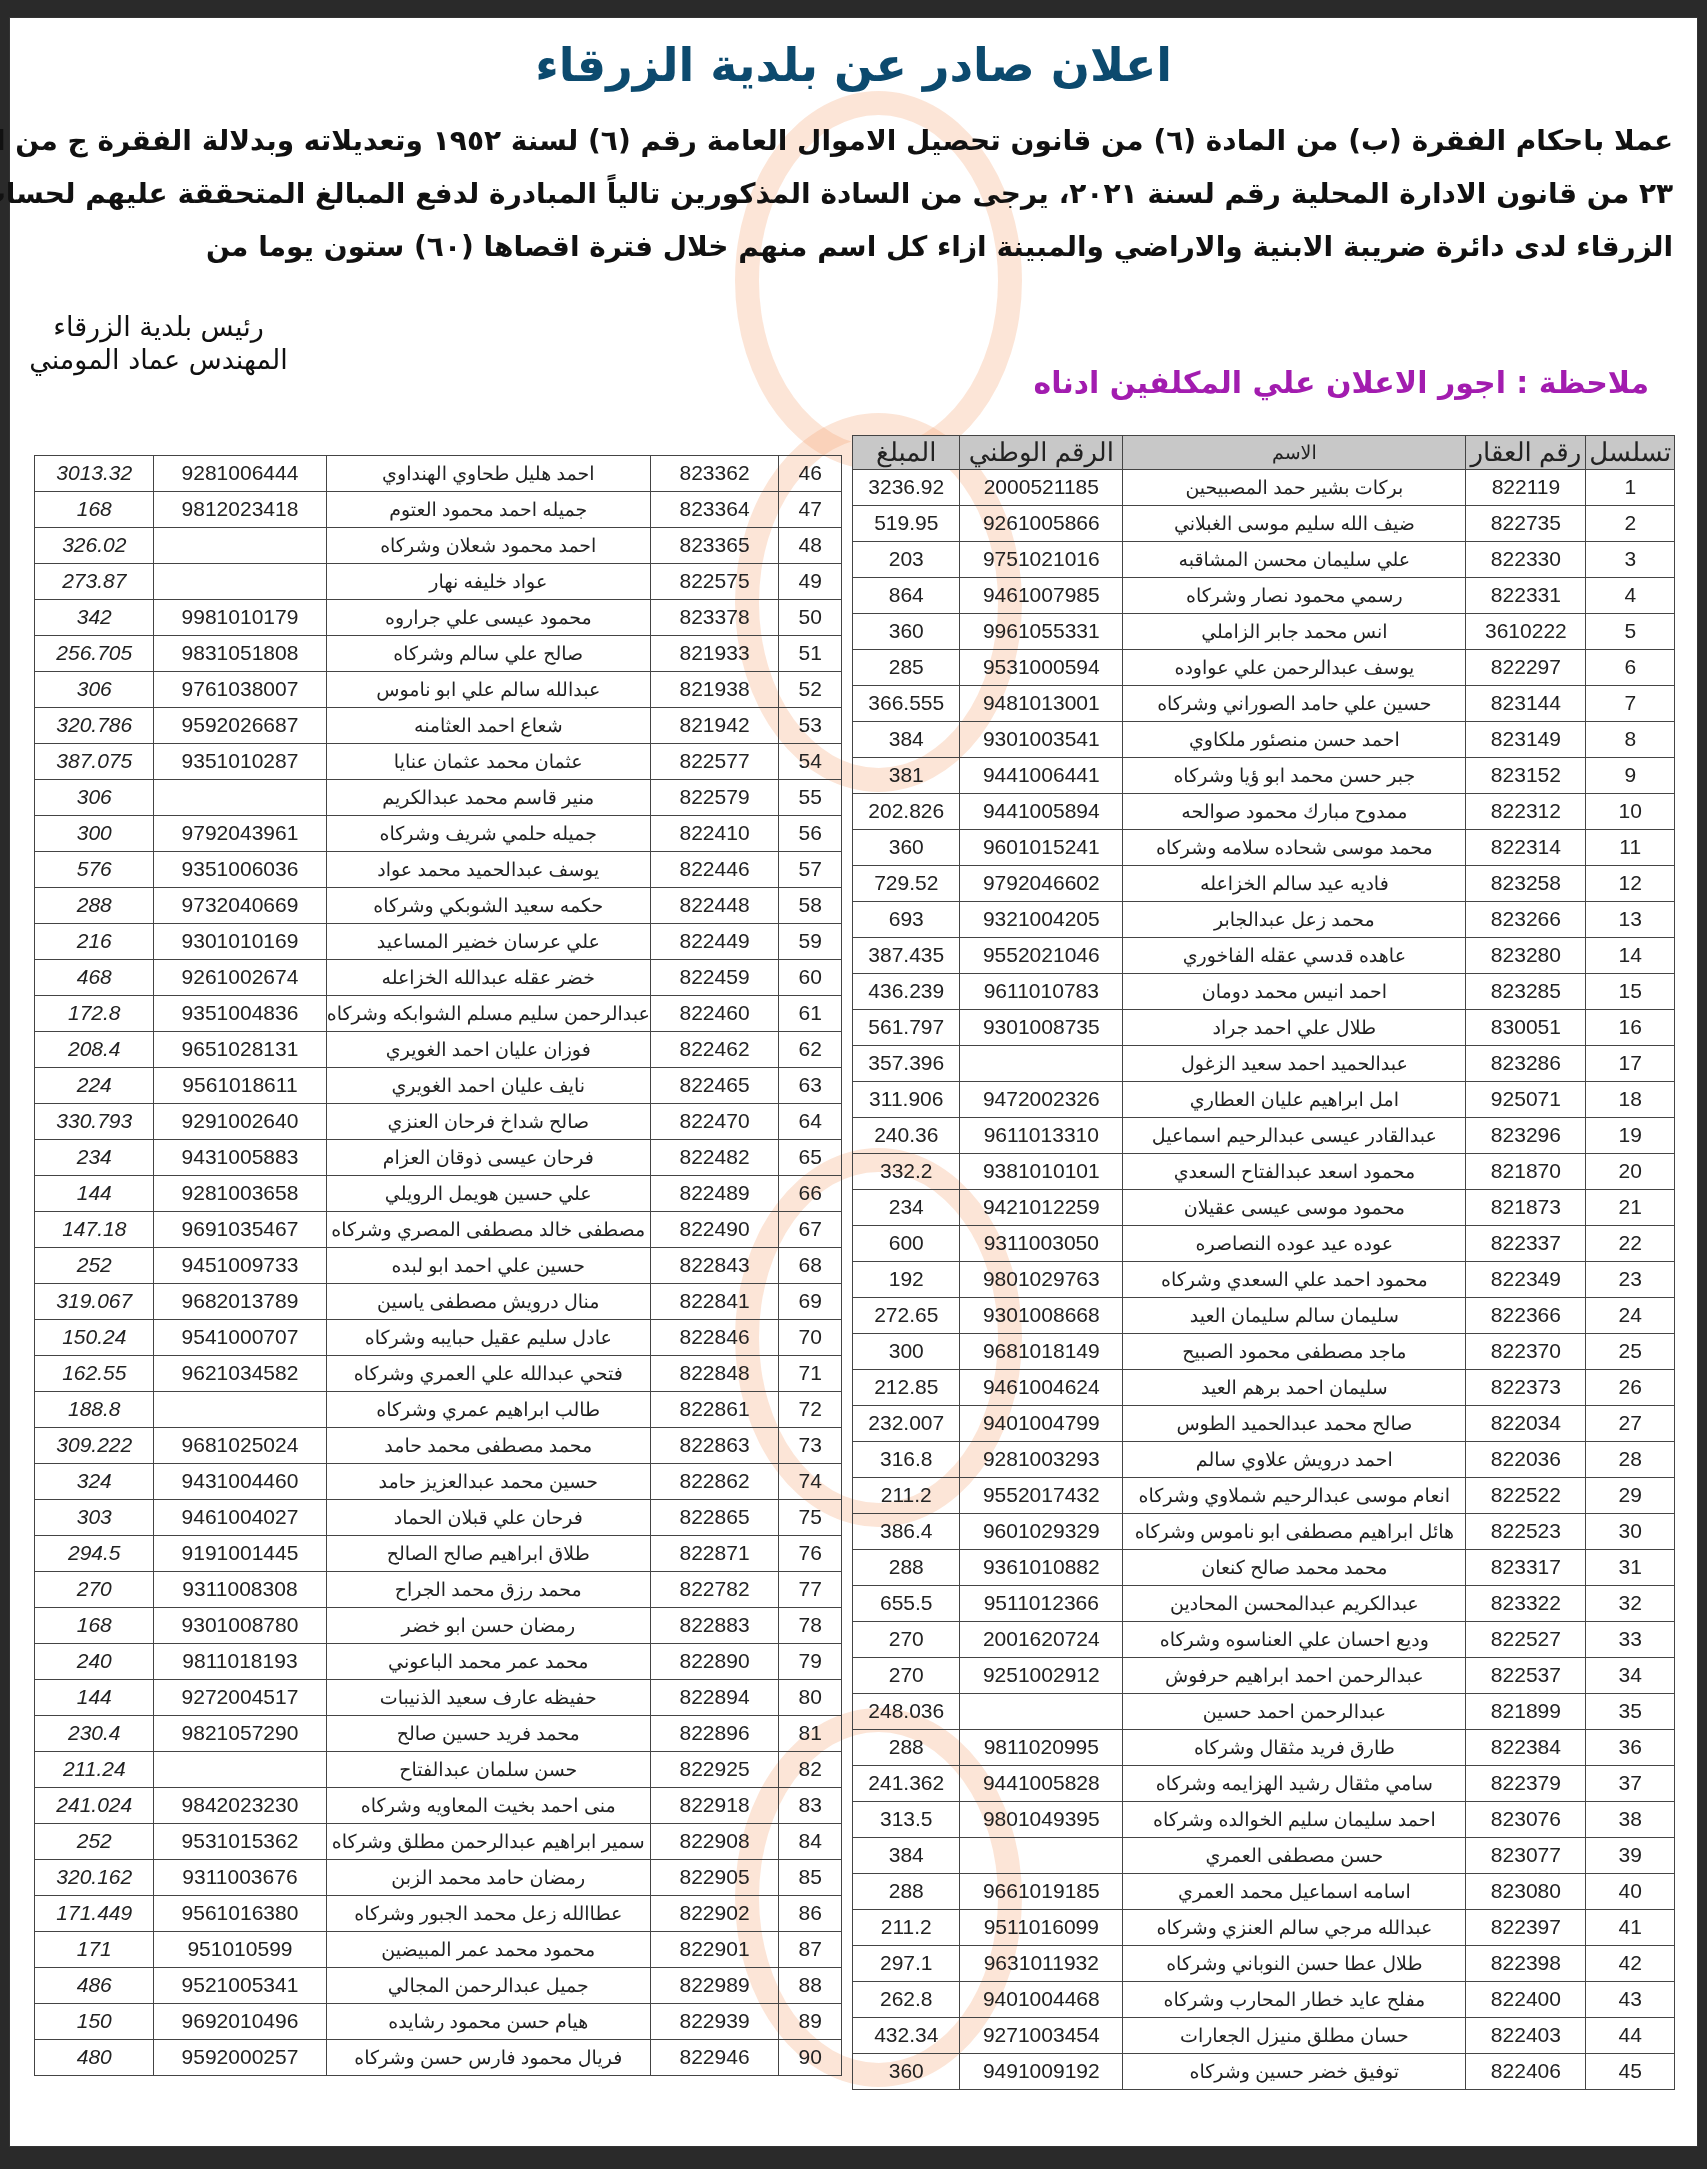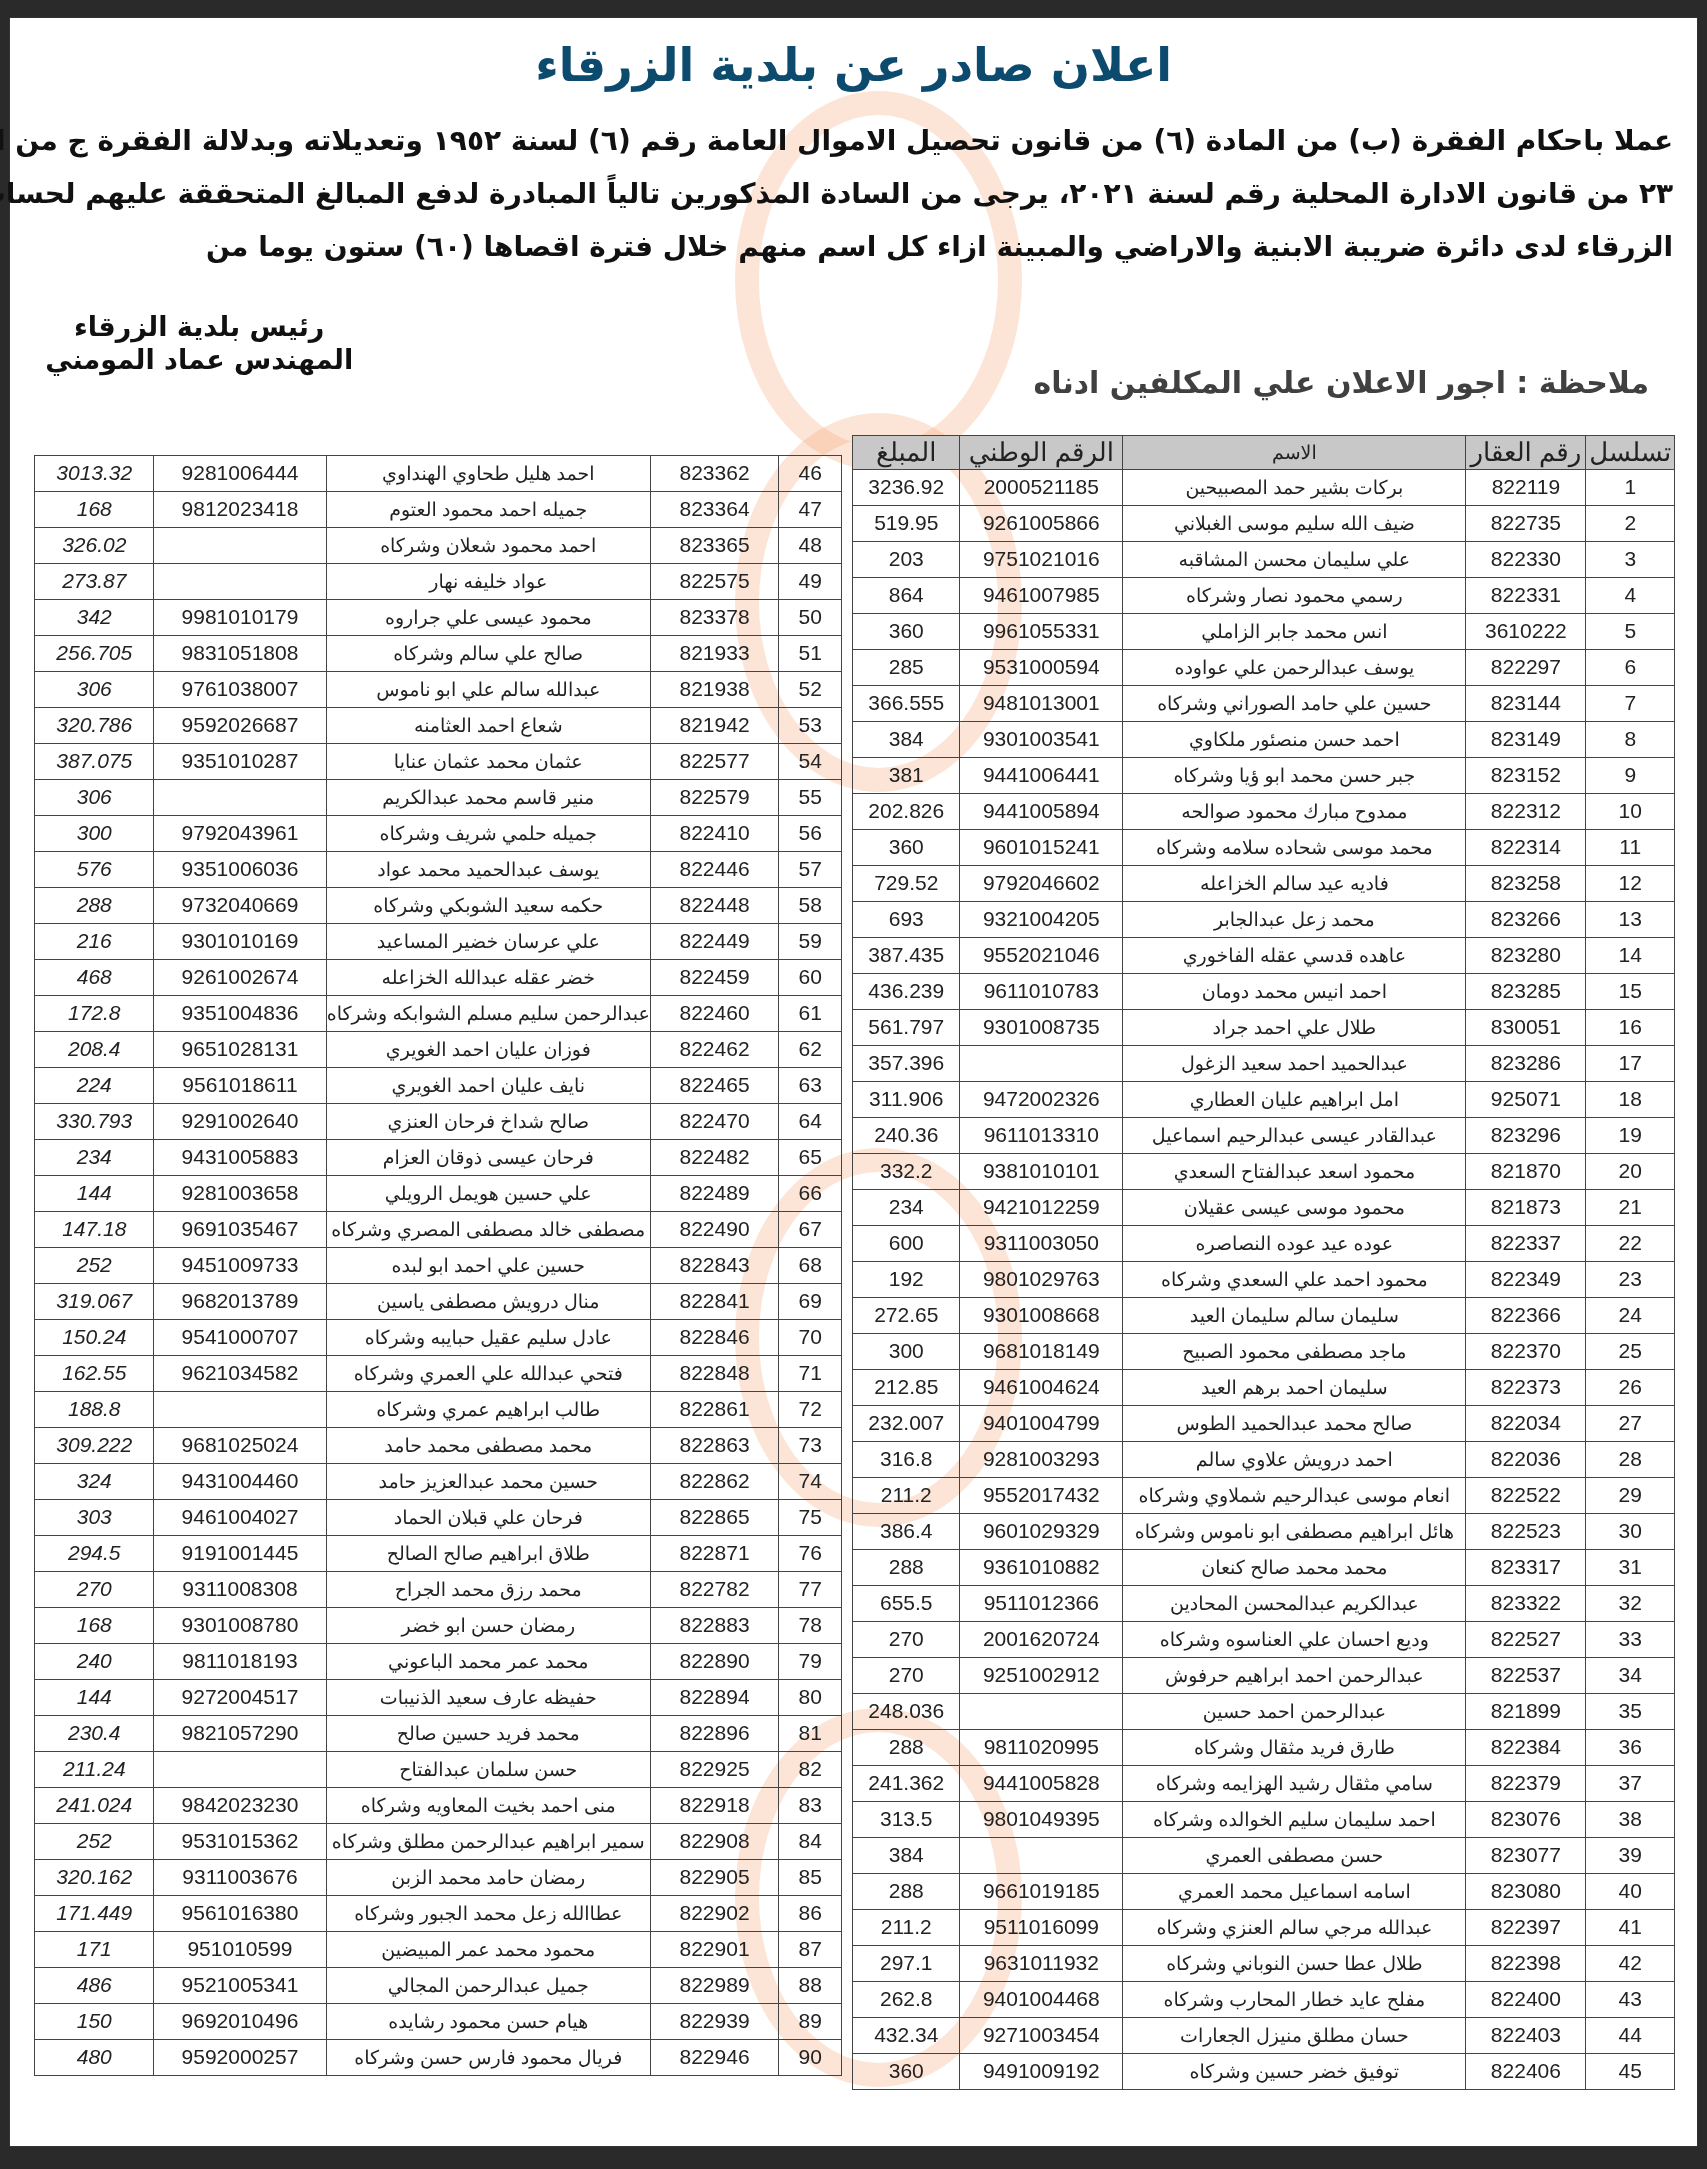--- a/index.html
+++ b/index.html
@@ -1,22 +1,22 @@
 <!DOCTYPE html>
 <html lang="ar" dir="rtl" style="font-size:14.7px"><head>
 <meta charset="utf-8">
 <style>
   html, body { margin:0; padding:0; background:#2a2a2a; }
   body { width:1707px; height:2170px; position:relative; overflow:hidden; font-family:"DejaVu Sans", sans-serif; }
   .page { position:absolute; left:9.2px; top:16.5px; width:1689px; height:2130px; background:#ffffff; border:1.8px solid #333; box-sizing:border-box; }
   .title { position:absolute; top:20px; left:0; right:0; text-align:center; font-size:46px; font-weight:bold; color:#0c4a6e; }
   .body-text { position:absolute; top:96px; left:24px; right:24px; font-size:28px; font-weight:bold; color:#111; line-height:53px; text-align:justify; text-align-last:right; }
   .body-text p { margin:0; white-space:nowrap; }
-  .signature { position:absolute; top:292px; left:35px; text-align:center; font-size:27px; font-weight:bold; color:#111; line-height:33px; }
-  .note { position:absolute; top:347px; right:48px; font-size:30px; font-weight:bold; color:#404040; }
+  .signature { position:absolute; top:292px; left:19px; text-align:center; font-size:27px; font-weight:normal; color:#111; line-height:33px; }
+  .note { position:absolute; top:347px; right:48px; font-size:30px; font-weight:bold; color:#a21caf; }
   table { border-collapse:collapse; position:absolute; font-family:"Liberation Sans", sans-serif; color:#222; }
   td, th { border:1.8px solid #444; text-align:center; padding:0; height:35px; font-size:21px; white-space:nowrap; overflow:hidden; }
   th { background:#c8c8c8; font-weight:normal; font-size:26px; height:33px; }
   .tbl-right { top:417px; right:22px; width:823px; }
   .tbl-left  { top:437px; left:24px; width:808px; }
   .col-seq { width:53px; }
   .col-prop { width:99px; }
   .col-name { width:292px; font-size:19px; }
   .col-nid { width:151px; }
   .col-amt { width:99px; }

